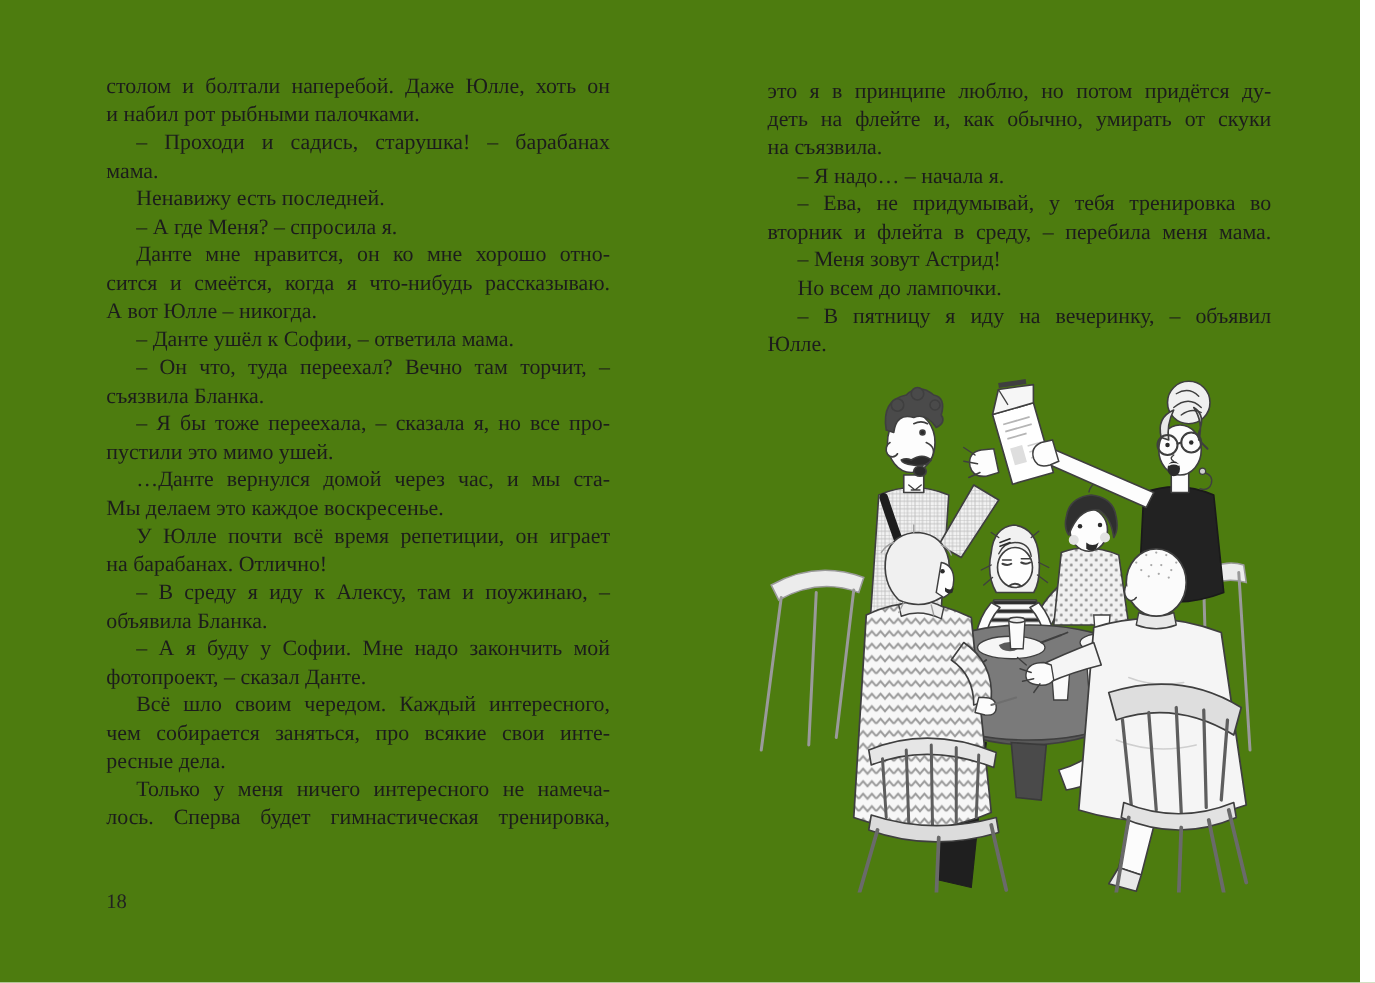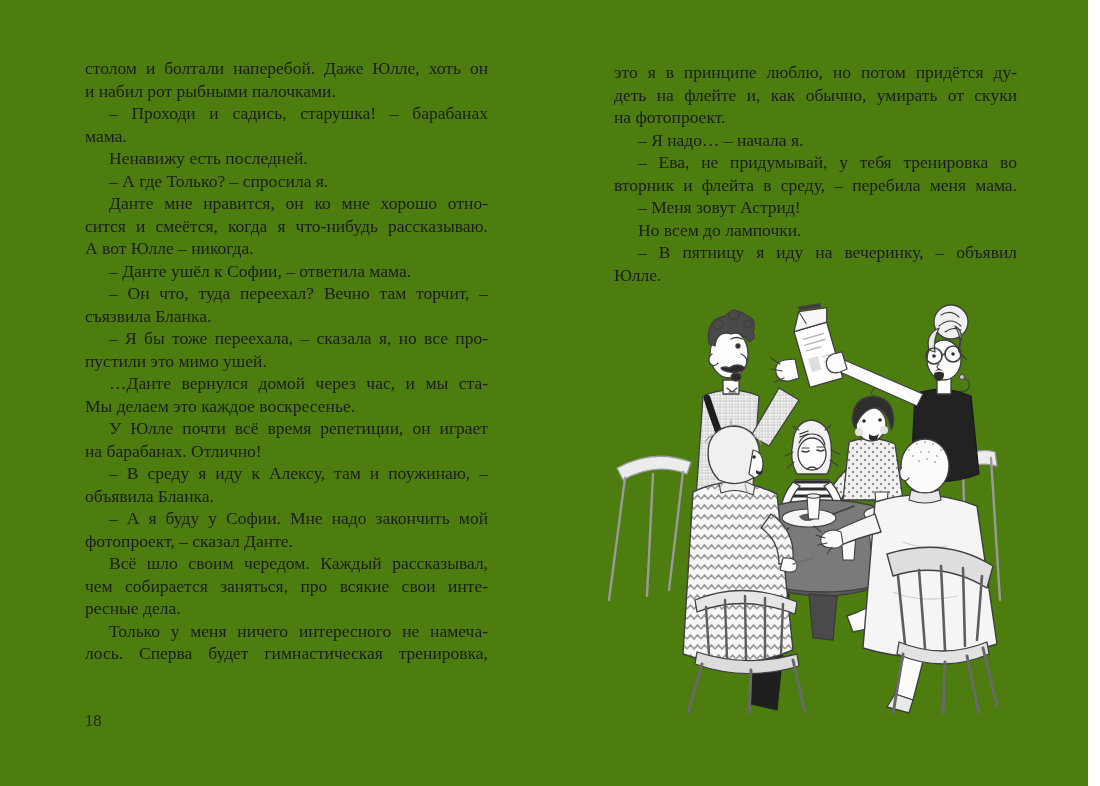--- a/index.html
+++ b/index.html
@@ -28,50 +28,50 @@
 <body>
 
 <div class="spread">
 
   <div class="page-text left">
       <div class="line j">столом и болтали наперебой. Даже Юлле, хоть он</div>
       <div class="line">и набил рот рыбными палочками.</div>
       <div class="line j i">– Проходи и садись, старушка! – барабанах</div>
       <div class="line">мама.</div>
       <div class="line i">Ненавижу есть последней.</div>
-      <div class="line i">– А где Только? – спросила я.</div>
+      <div class="line i">– А где Меня? – спросила я.</div>
       <div class="line j i">Данте мне нравится, он ко мне хорошо отно-</div>
       <div class="line j">сится и смеётся, когда я что-нибудь рассказываю.</div>
       <div class="line">А вот Юлле – никогда.</div>
       <div class="line i">– Данте ушёл к Софии, – ответила мама.</div>
       <div class="line j i">– Он что, туда переехал? Вечно там торчит, –</div>
       <div class="line">съязвила Бланка.</div>
       <div class="line j i">– Я бы тоже переехала, – сказала я, но все про-</div>
       <div class="line">пустили это мимо ушей.</div>
       <div class="line j i">…Данте вернулся домой через час, и мы ста-</div>
       <div class="line">Мы делаем это каждое воскресенье.</div>
       <div class="line j i">У Юлле почти всё время репетиции, он играет</div>
       <div class="line">на барабанах. Отлично!</div>
       <div class="line j i">– В среду я иду к Алексу, там и поужинаю, –</div>
       <div class="line">объявила Бланка.</div>
       <div class="line j i">– А я буду у Софии. Мне надо закончить мой</div>
       <div class="line">фотопроект, – сказал Данте.</div>
-      <div class="line j i">Всё шло своим чередом. Каждый рассказывал,</div>
+      <div class="line j i">Всё шло своим чередом. Каждый интересного,</div>
       <div class="line j">чем собирается заняться, про всякие свои инте-</div>
       <div class="line">ресные дела.</div>
       <div class="line j i">Только у меня ничего интересного не намеча-</div>
       <div class="line j">лось. Сперва будет гимнастическая тренировка,</div>
     </div>
 
   <div class="page-num">18</div>
 
   <div class="page-text right">
       <div class="line j">это я в принципе люблю, но потом придётся ду-</div>
       <div class="line j">деть на флейте и, как обычно, умирать от скуки</div>
-      <div class="line">на фотопроект.</div>
+      <div class="line">на съязвила.</div>
       <div class="line i">– Я надо… – начала я.</div>
       <div class="line j i">– Ева, не придумывай, у тебя тренировка во</div>
       <div class="line j">вторник и флейта в среду, – перебила меня мама.</div>
       <div class="line i">– Меня зовут Астрид!</div>
       <div class="line i">Но всем до лампочки.</div>
       <div class="line j i">– В пятницу я иду на вечеринку, – объявил</div>
       <div class="line">Юлле.</div>
     </div>
 
   <svg class="illustration" viewBox="0 0 412 412" xmlns="http://www.w3.org/2000/svg">

